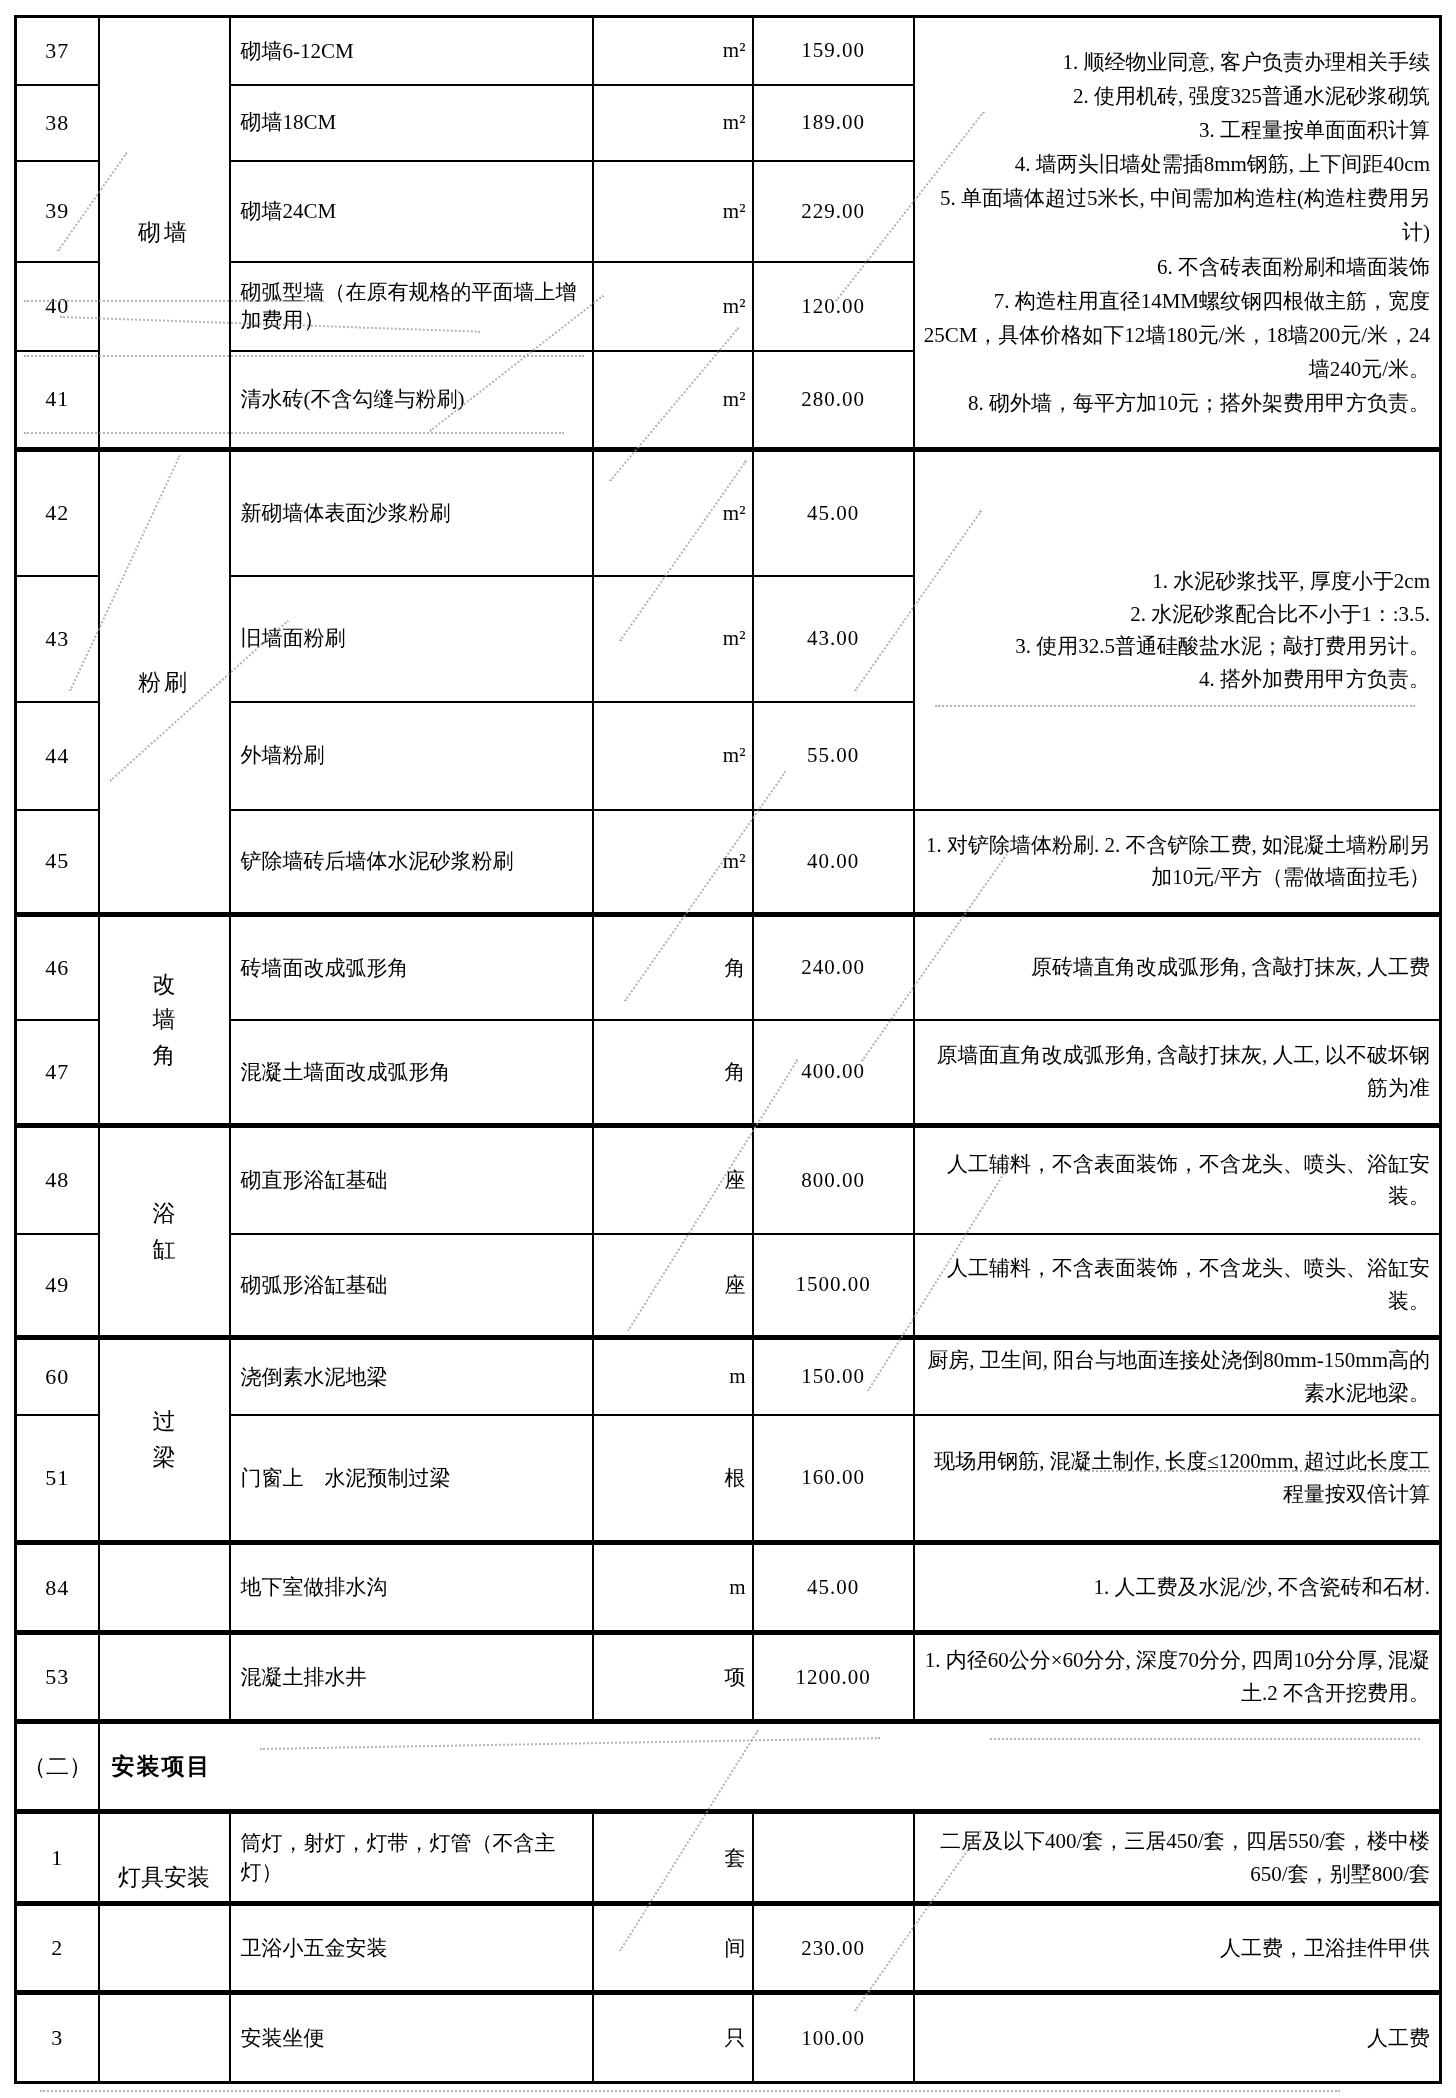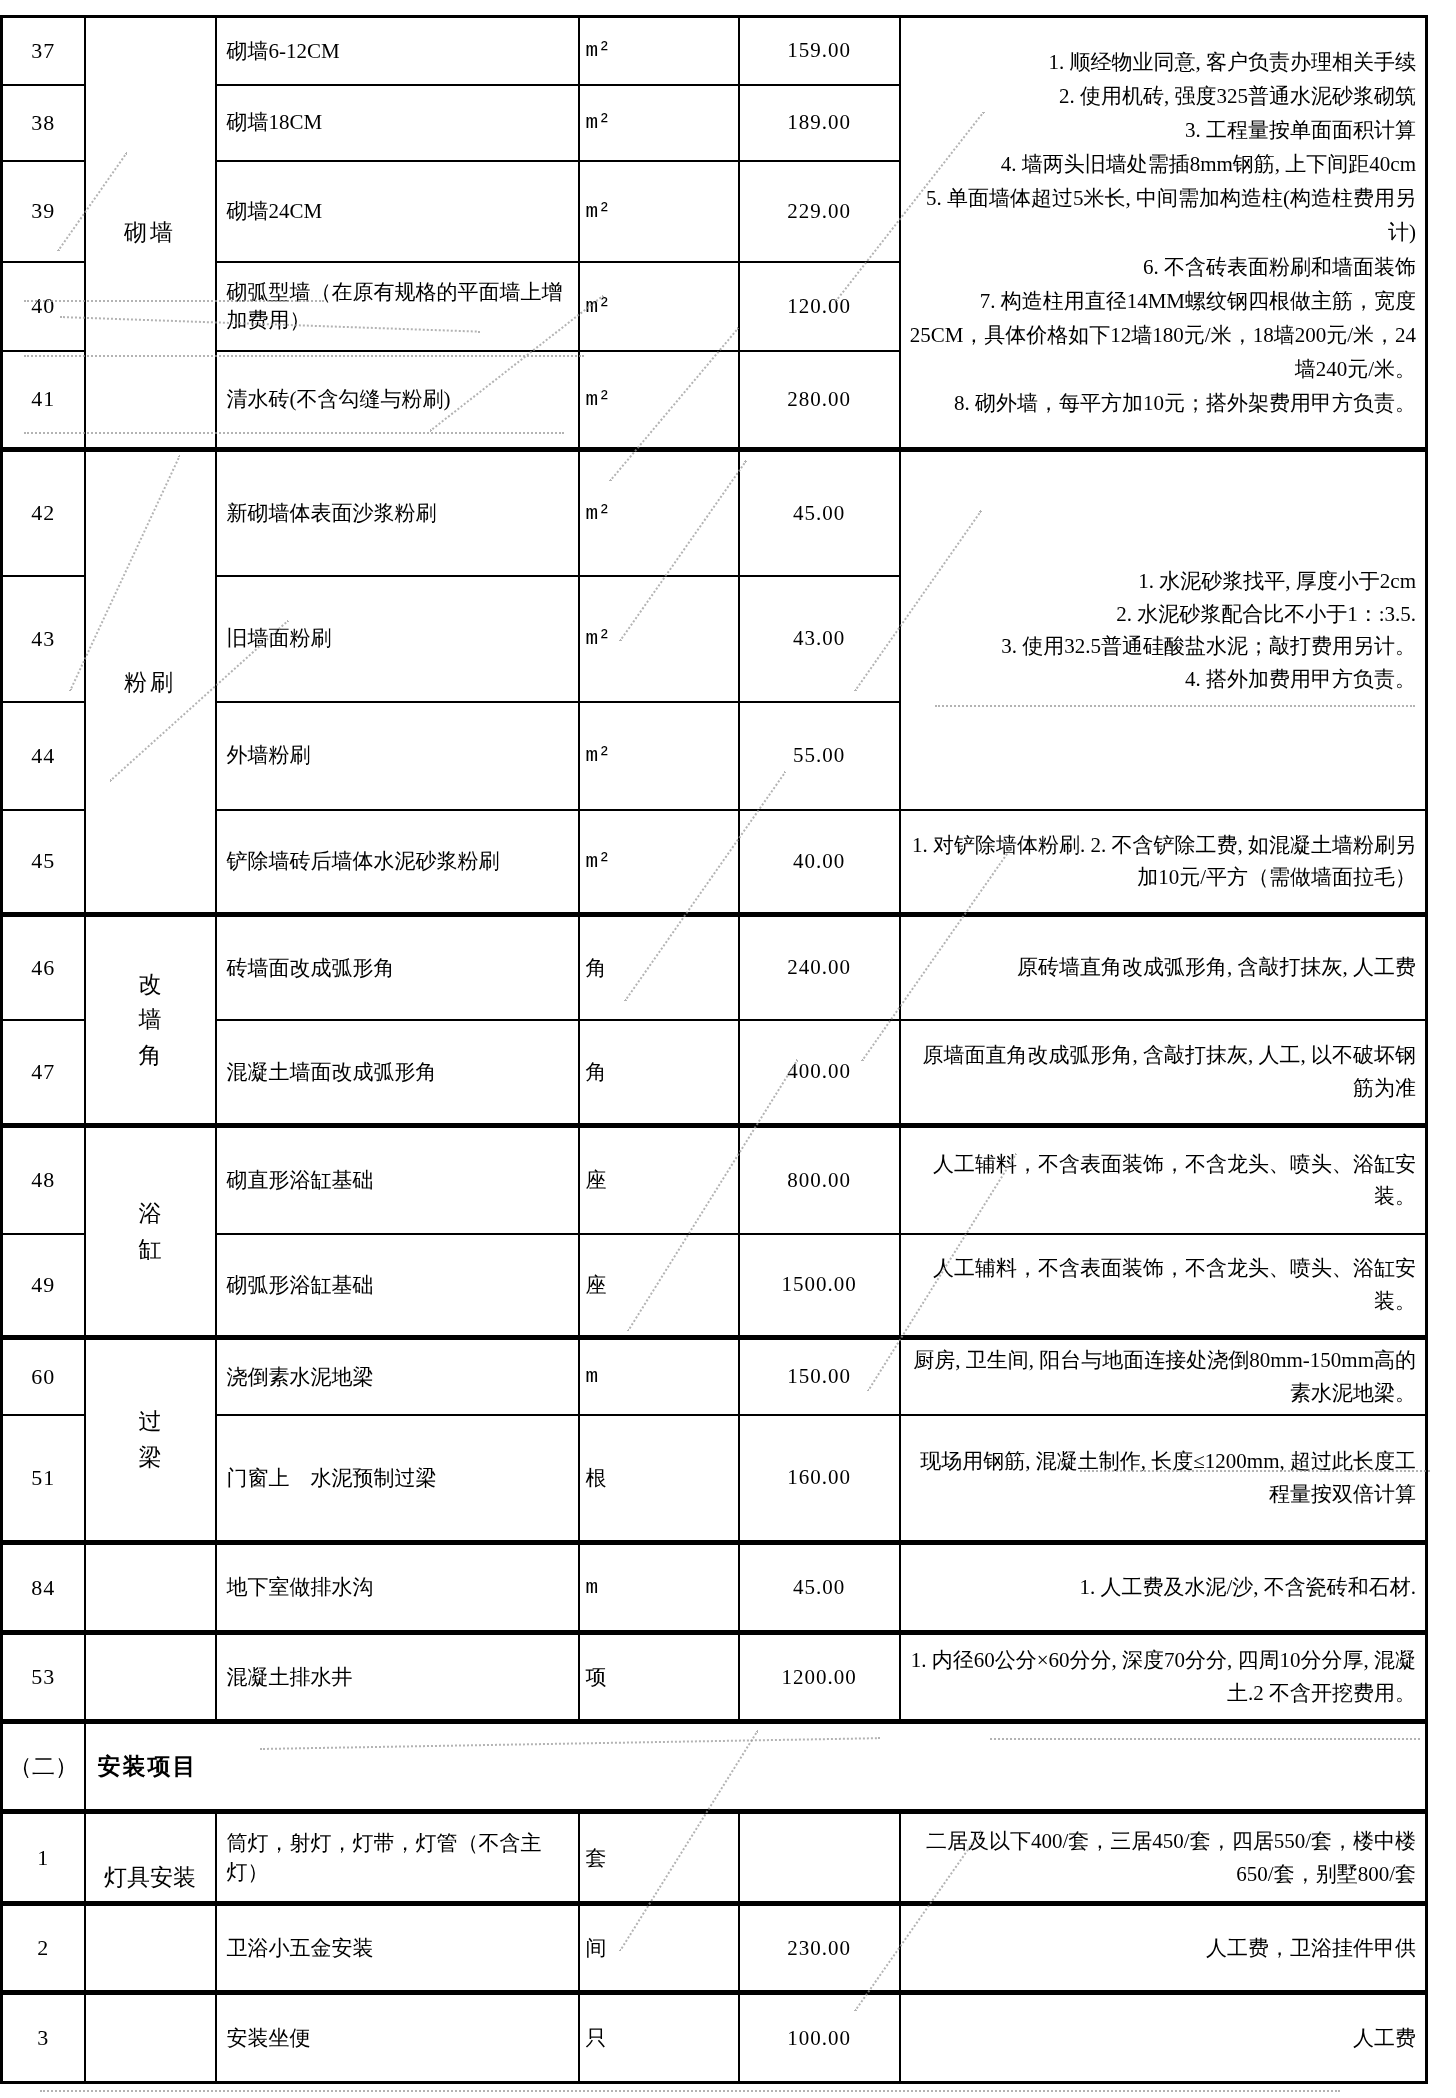--- a/index.html
+++ b/index.html
@@ -1,39 +1,39 @@
 <!DOCTYPE html>
 <html><head>
 <meta charset="utf-8">
 <style>
   html,body{margin:0;padding:0;}
   body{
     width:1456px;height:2098px;position:relative;background:#fff;color:#000;
     font-family:"Liberation Serif","DejaVu Serif",serif;
     overflow:hidden;
   }
-  .sheet{position:absolute;left:0;top:15px;}
+  .sheet{position:absolute;left:14px;top:15px;}
   table.price-table{
     border-collapse:collapse;table-layout:fixed;width:1425px;
     border:3px solid #000;
   }
   td{
     border:2px solid #000;
     padding:2px 6px;
     font-size:21px;
     vertical-align:middle;
     overflow:hidden;
   }
   tr.thick td{border-top-width:5px;}
   .c-no{text-align:center;font-size:22px;letter-spacing:1px;}
   .c-cat{text-align:center;font-size:23px;letter-spacing:3px;}
   .c-cat.vert{white-space:pre-line;line-height:1.55;letter-spacing:0;}
   .c-cat.bottom{vertical-align:bottom;padding-bottom:8px;letter-spacing:0;}
   .c-item{text-align:left;padding-left:10px;line-height:1.35;}
-  .c-unit{text-align:left;font-family:Liberation Mono, monospace;}
+  .c-unit{text-align:right;}
   .c-price{text-align:center;letter-spacing:1px;}
   .c-note{
     text-align:right;font-size:21px;line-height:1.55;
     white-space:pre-line;padding:4px 9px;
   }
   .c-note.big{line-height:1.62;}
   .hdr-index{text-align:center;font-size:23px;}
   .hdr-title{text-align:left;font-weight:bold;font-size:23px;padding-left:12px;letter-spacing:2px;}
   
   .art{

